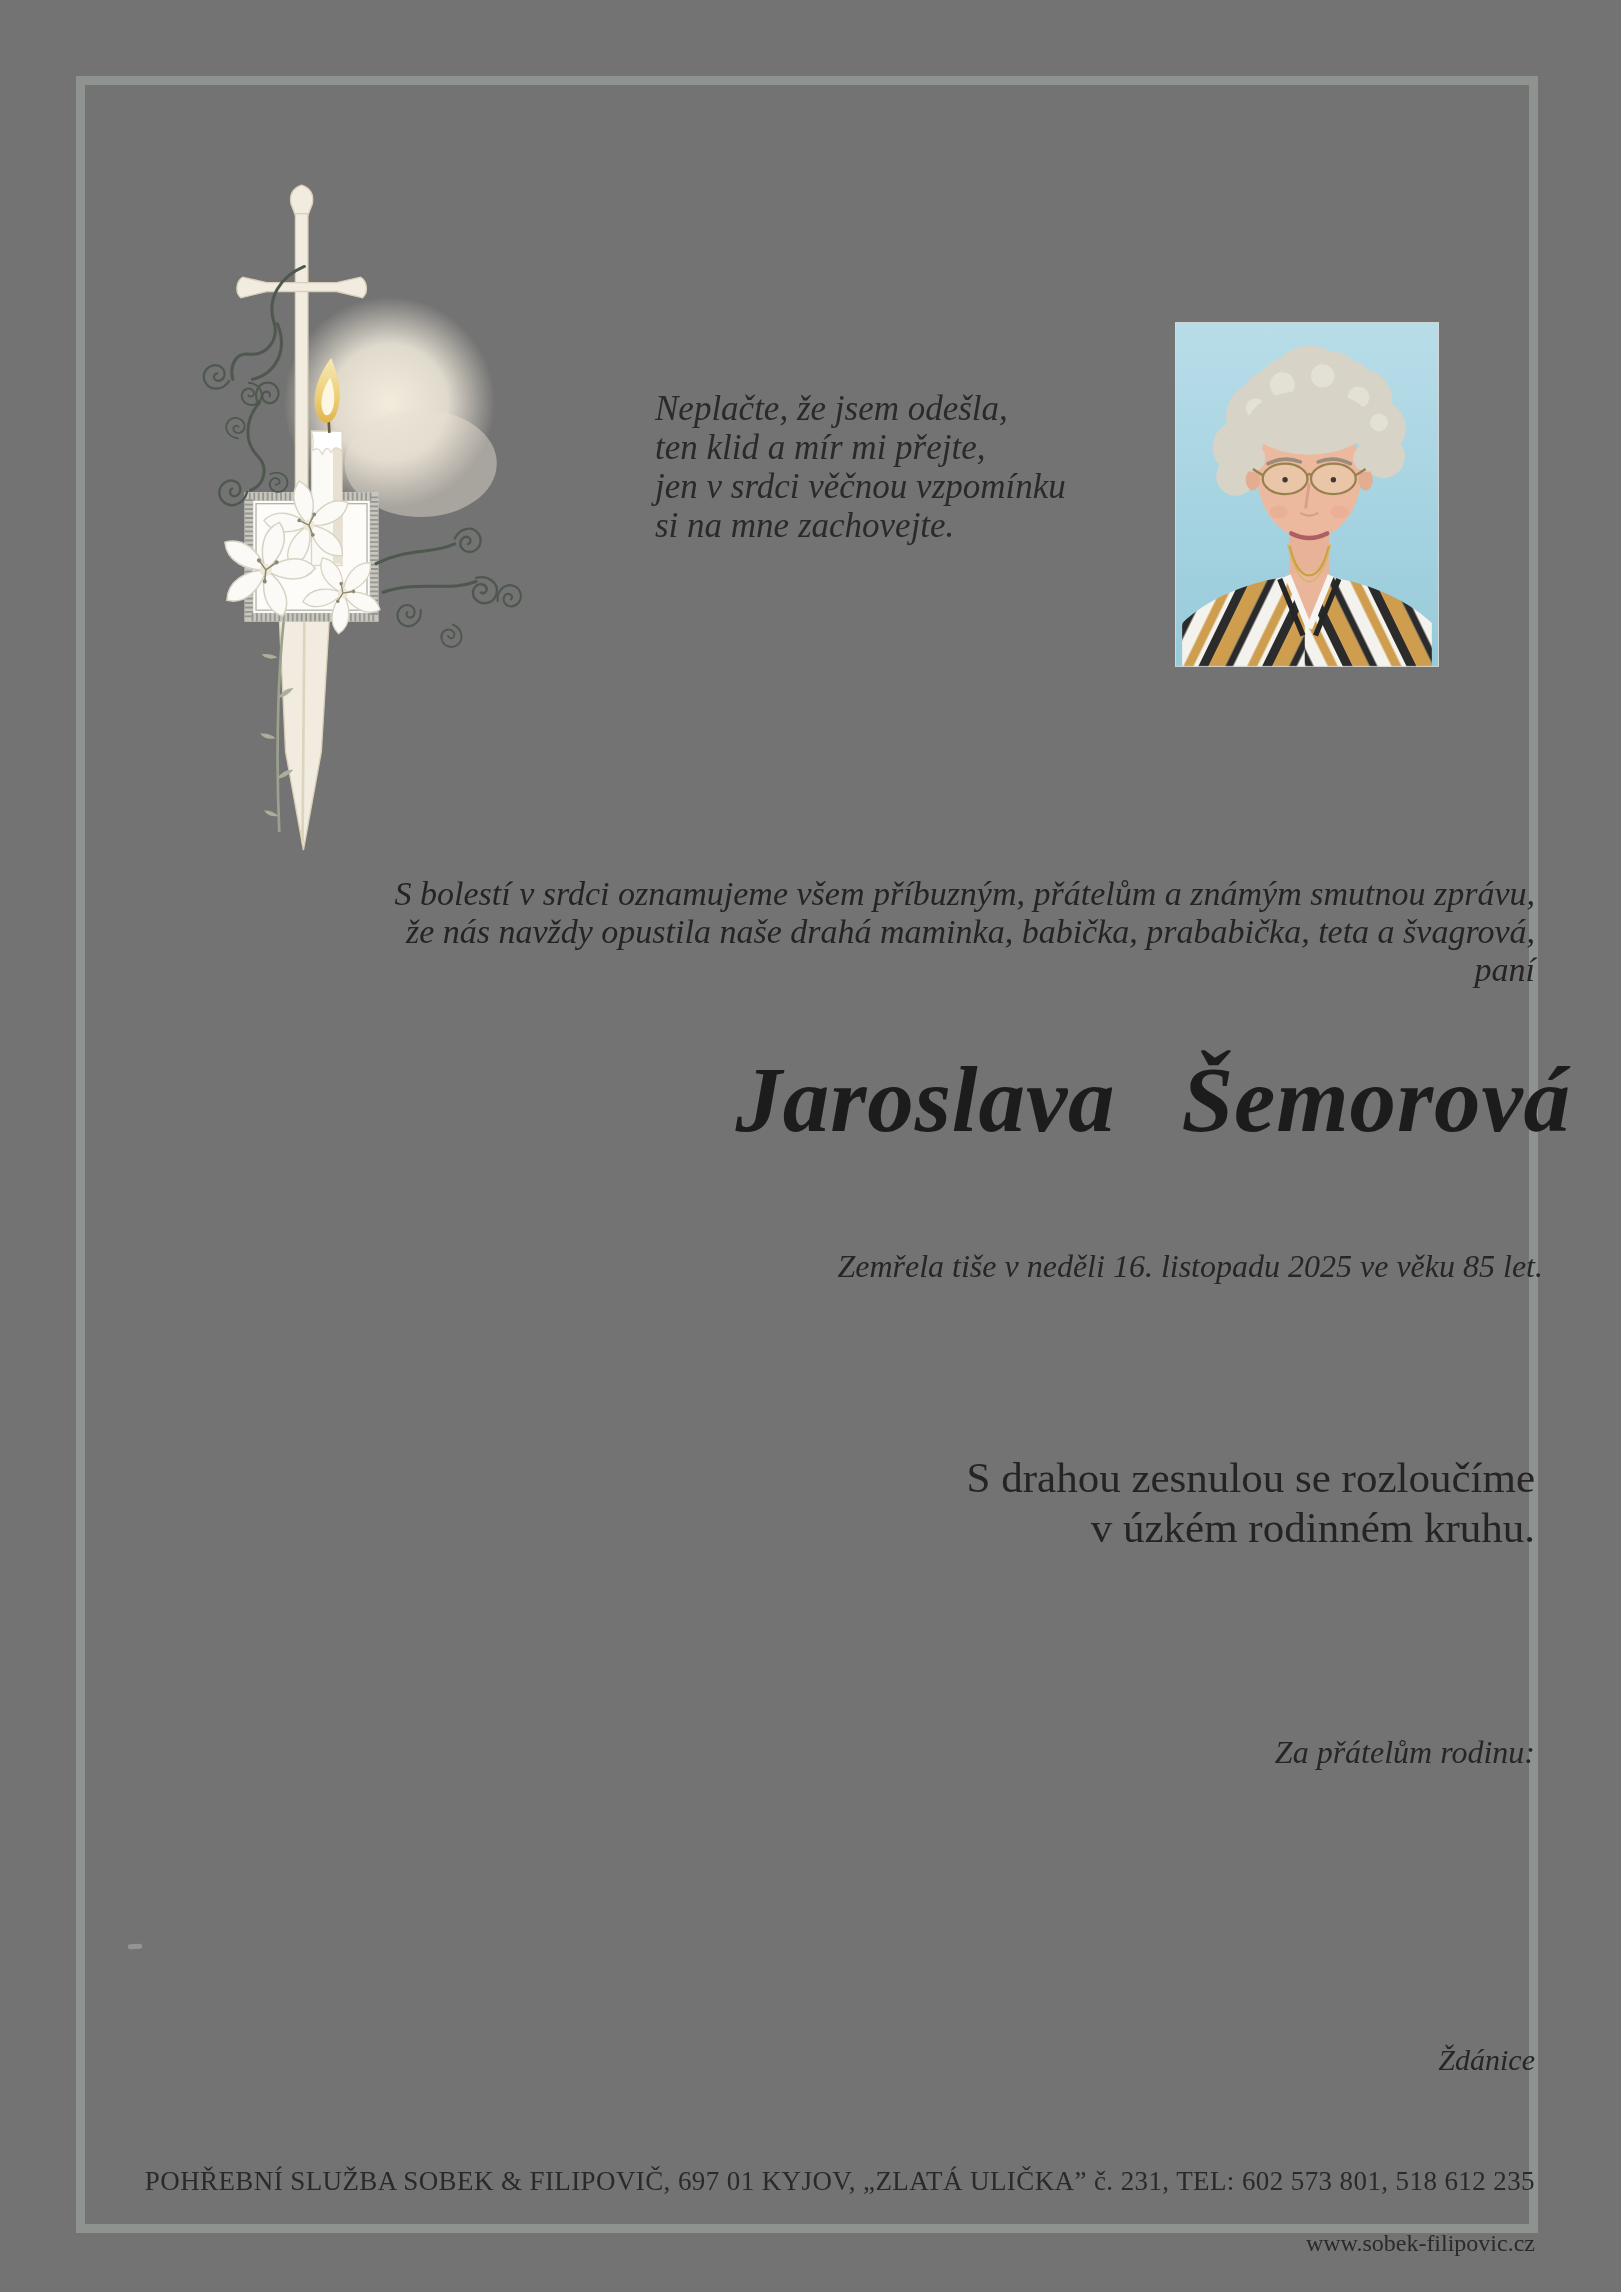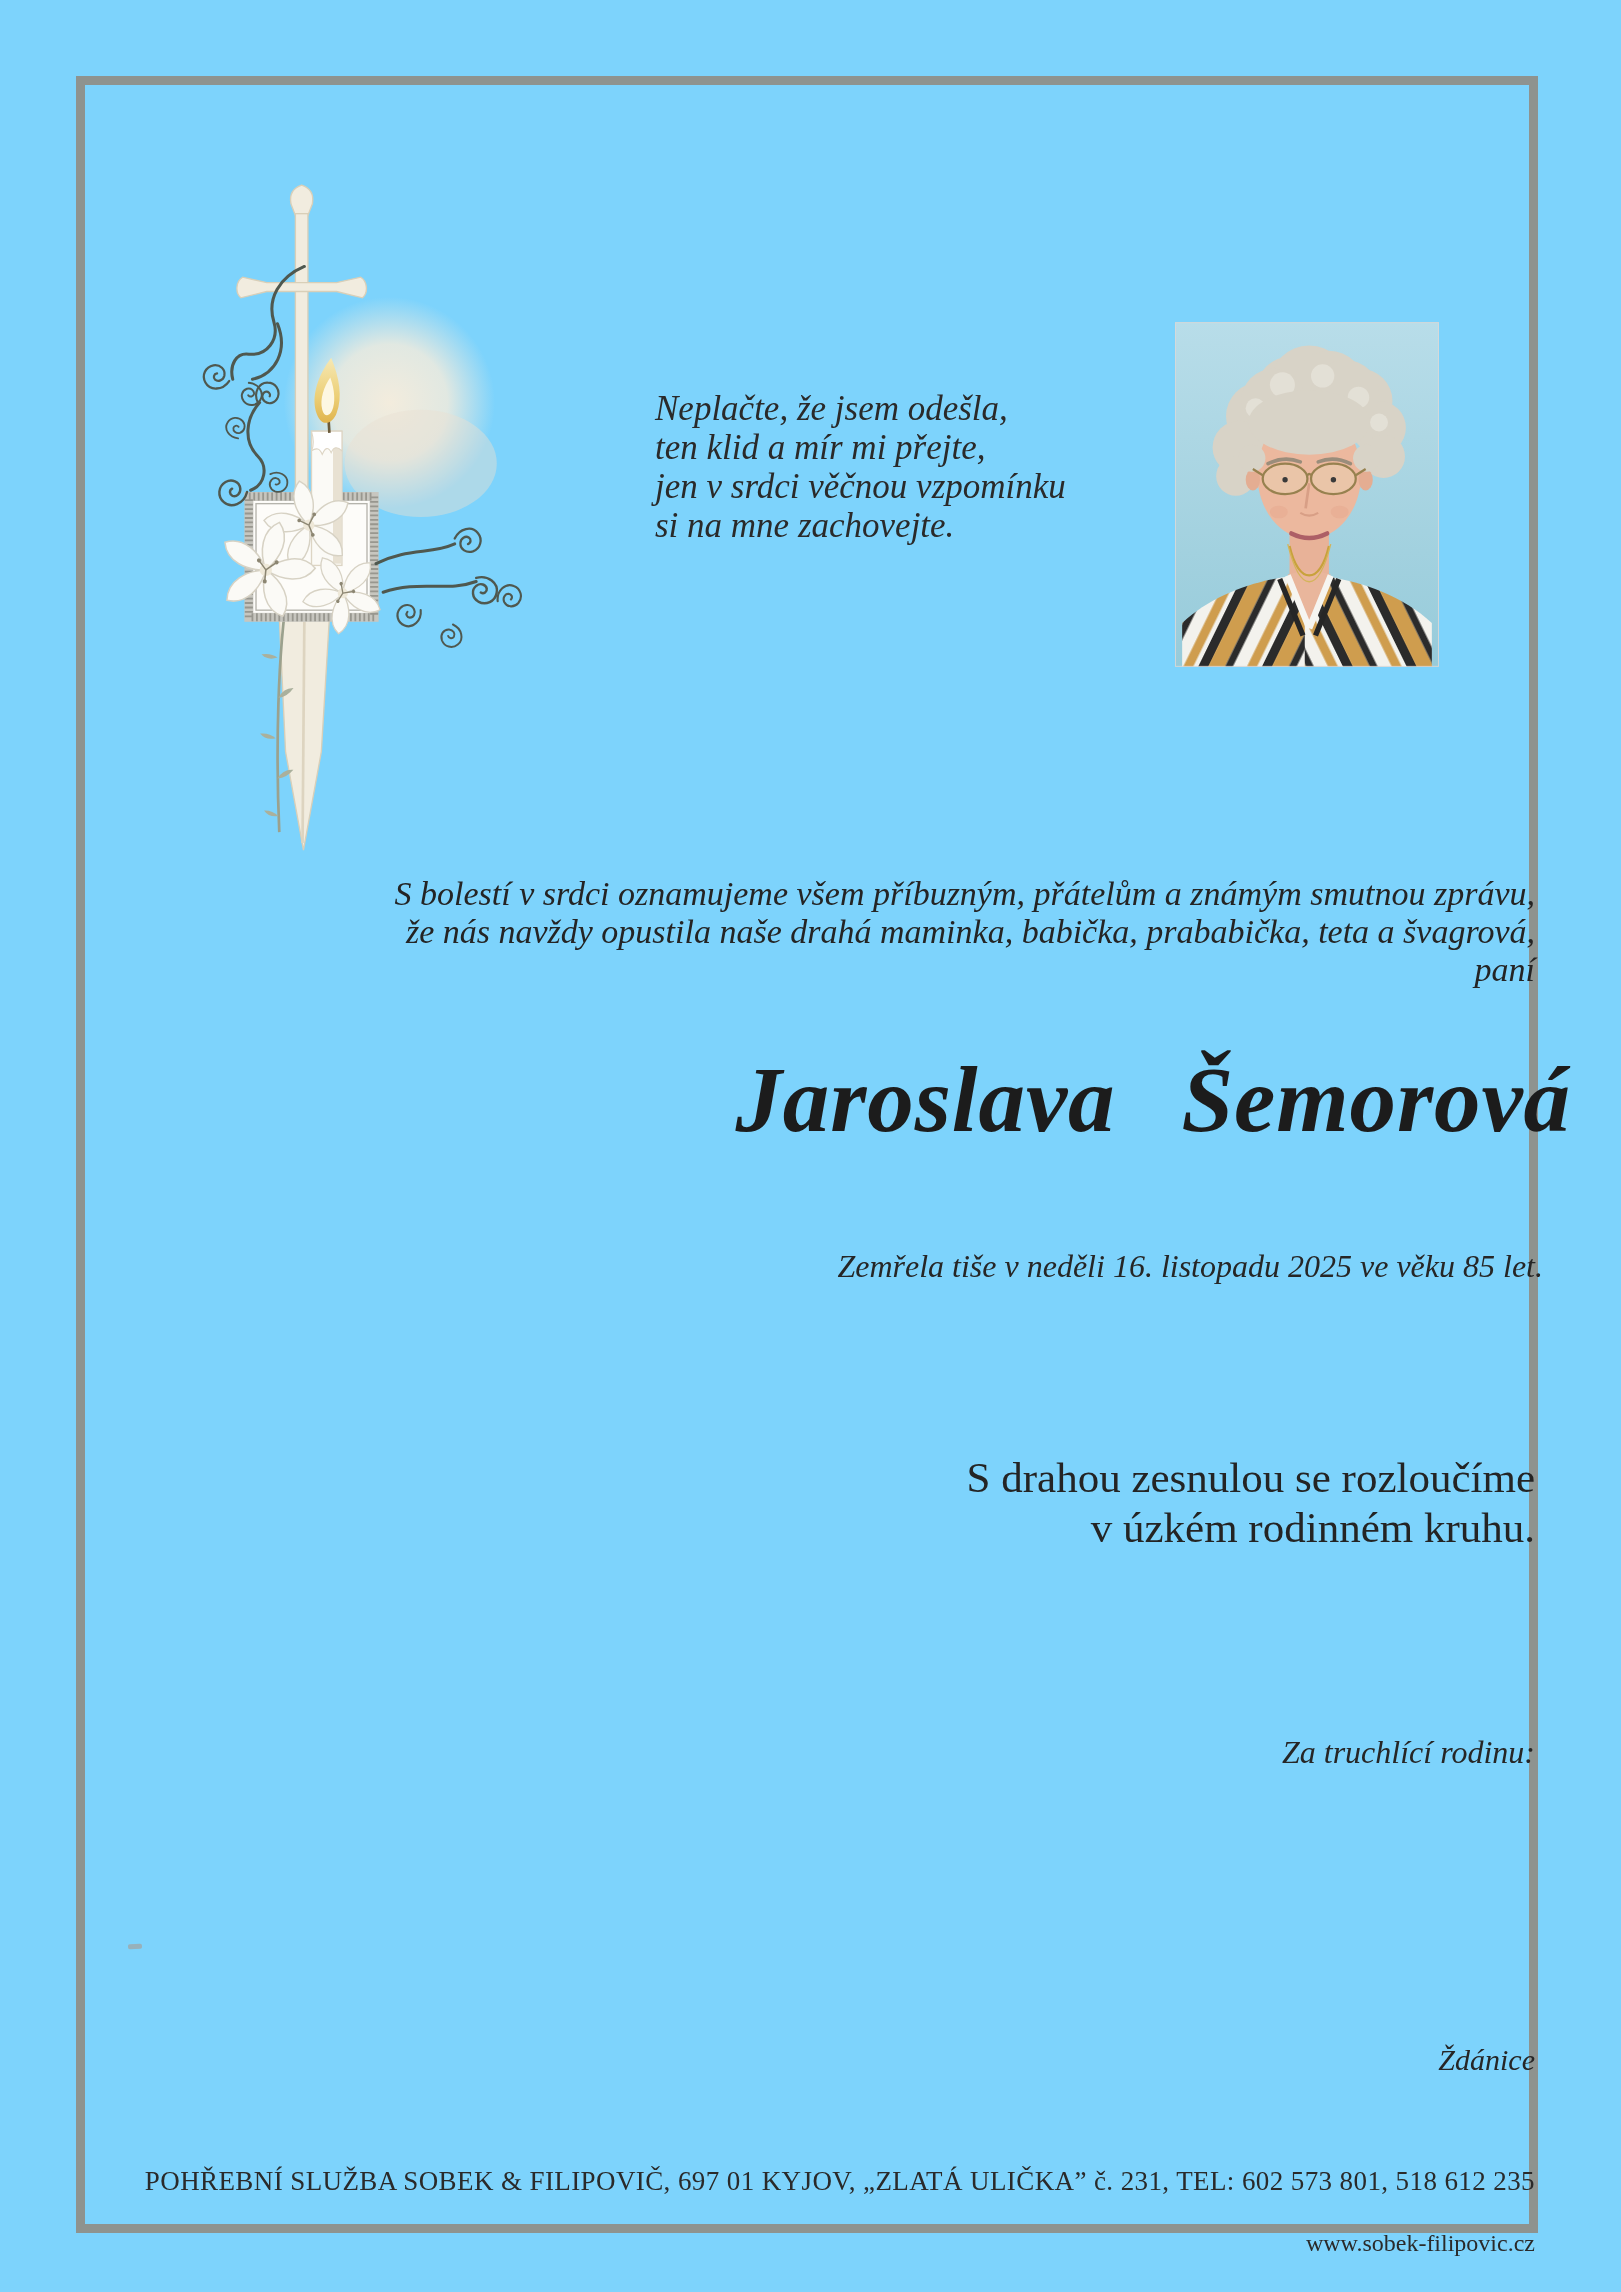--- a/index.html
+++ b/index.html
@@ -1,18 +1,18 @@
 <!DOCTYPE html>
 <html lang="cs" style="font-size:14.3px"><head>
 <meta charset="utf-8">
 <style>
   html,body{margin:0;padding:0;background:#ffffff;}
   body{width:1621px;height:2293px;overflow:hidden;
        font-family:"Liberation Serif","DejaVu Serif",serif;color:#262626;}
-  .page{position:absolute;left:0;top:0;width:1621px;height:2293px;background:#7dd3fc;}
+  .page{position:absolute;left:0;top:0;width:1621px;height:2293px;background:#737373;}
   .frame{position:absolute;left:76px;top:76px;width:1462px;height:2157px;
          border:9.9px solid #8e938f;box-sizing:border-box;}
   .abs{position:absolute;}
   .centered{left:86px;width:1449px;text-align:right;}
   .poem{left:655px;top:389px;width:430px;font-size:35px;line-height:39px;font-style:italic;color:#2a2a2a;}
   .announcement{top:875px;font-size:34px;line-height:38px;font-style:italic;color:#242424;}
   .name{top:1037px;font-size:93px;line-height:125px;font-weight:bold;font-style:italic;
         color:#1c1c1c;word-spacing:0.45em;letter-spacing:0.9px;margin-left:36px;}
   .death{top:1248px;font-size:32px;font-style:italic;margin-left:8px;}
   .farewell{top:1453px;font-size:43px;line-height:50px;color:#242424;}
@@ -269,21 +269,21 @@
 
   <div class="abs centered name">Jaroslava Šemorová</div>
 
   <div class="abs centered death">Zemřela tiše v neděli 16. listopadu 2025 ve věku 85 let.</div>
 
   <div class="abs centered farewell">
     <div>S drahou zesnulou se rozloučíme</div>
     <div>v úzkém rodinném kruhu.</div>
   </div>
 
-  <div class="abs centered family-heading">Za truchlící rodinu:</div>
+  <div class="abs centered family-heading">Za přátelům rodinu:</div>
 
   <div class="abs centered place">Ždánice</div>
 
   <div class="abs centered footer-company">POHŘEBNÍ SLUŽBA SOBEK &amp; FILIPOVIČ, 697 01 KYJOV, „ZLATÁ ULIČKA” č. 231, TEL: 602 573 801, 518 612 235</div>
   <div class="abs centered footer-web">www.sobek-filipovic.cz</div>
 
   <div class="abs scan-dash"></div>
 
 </div>
 

